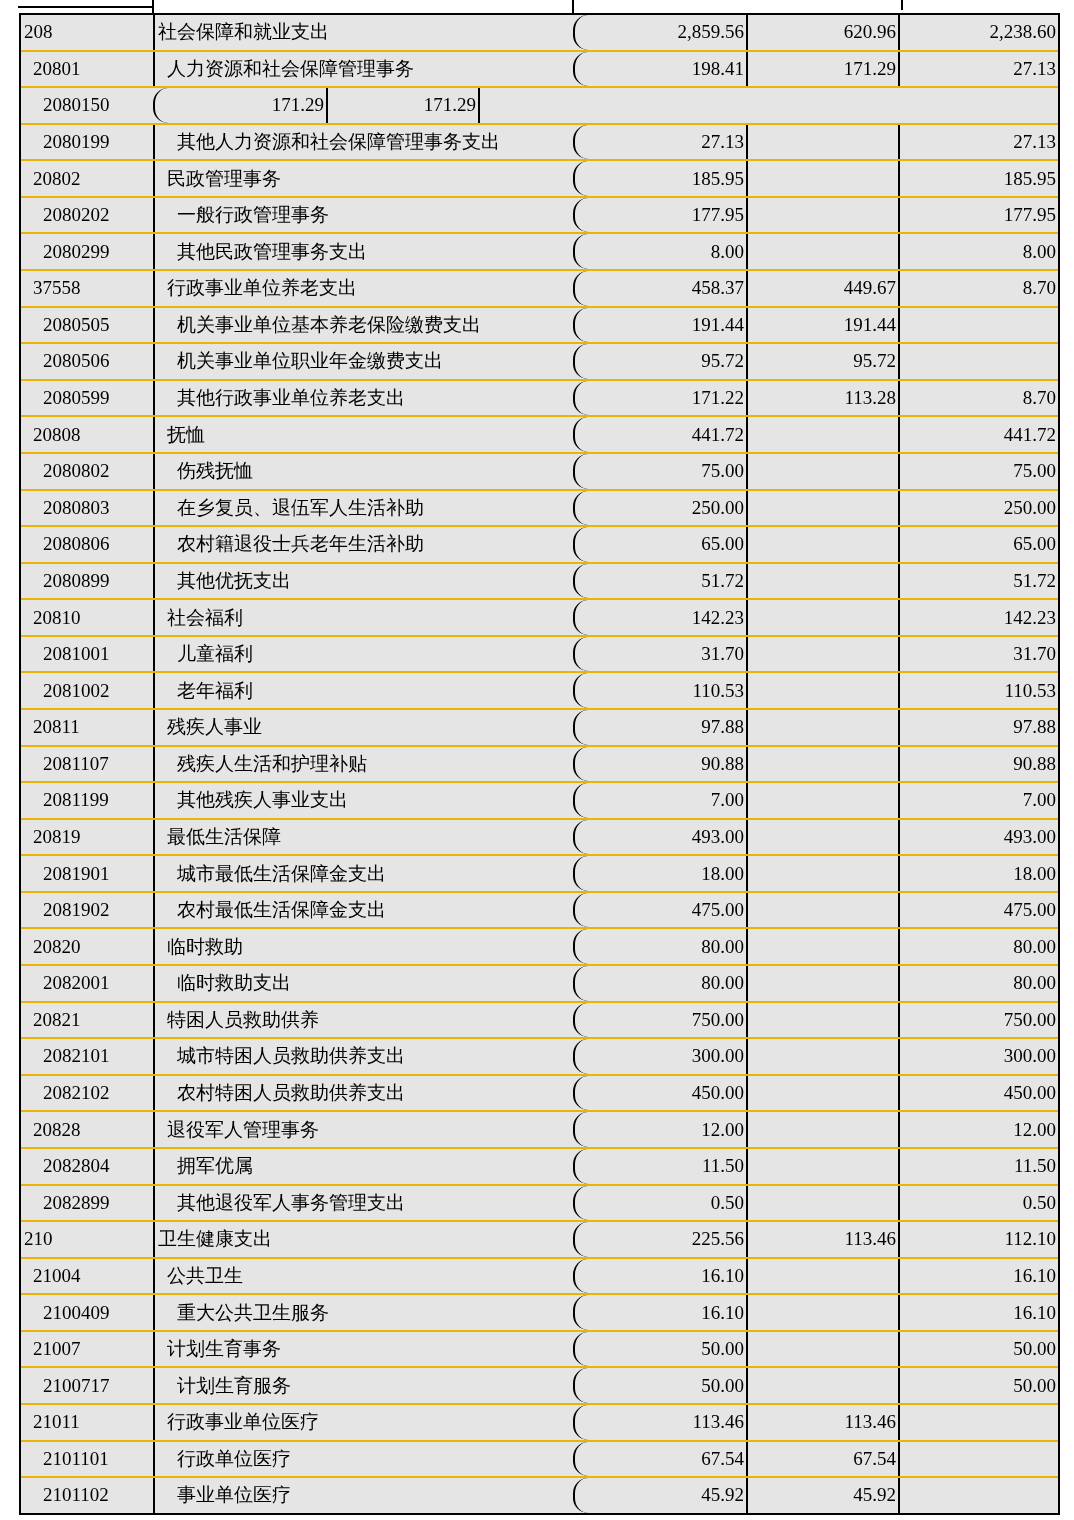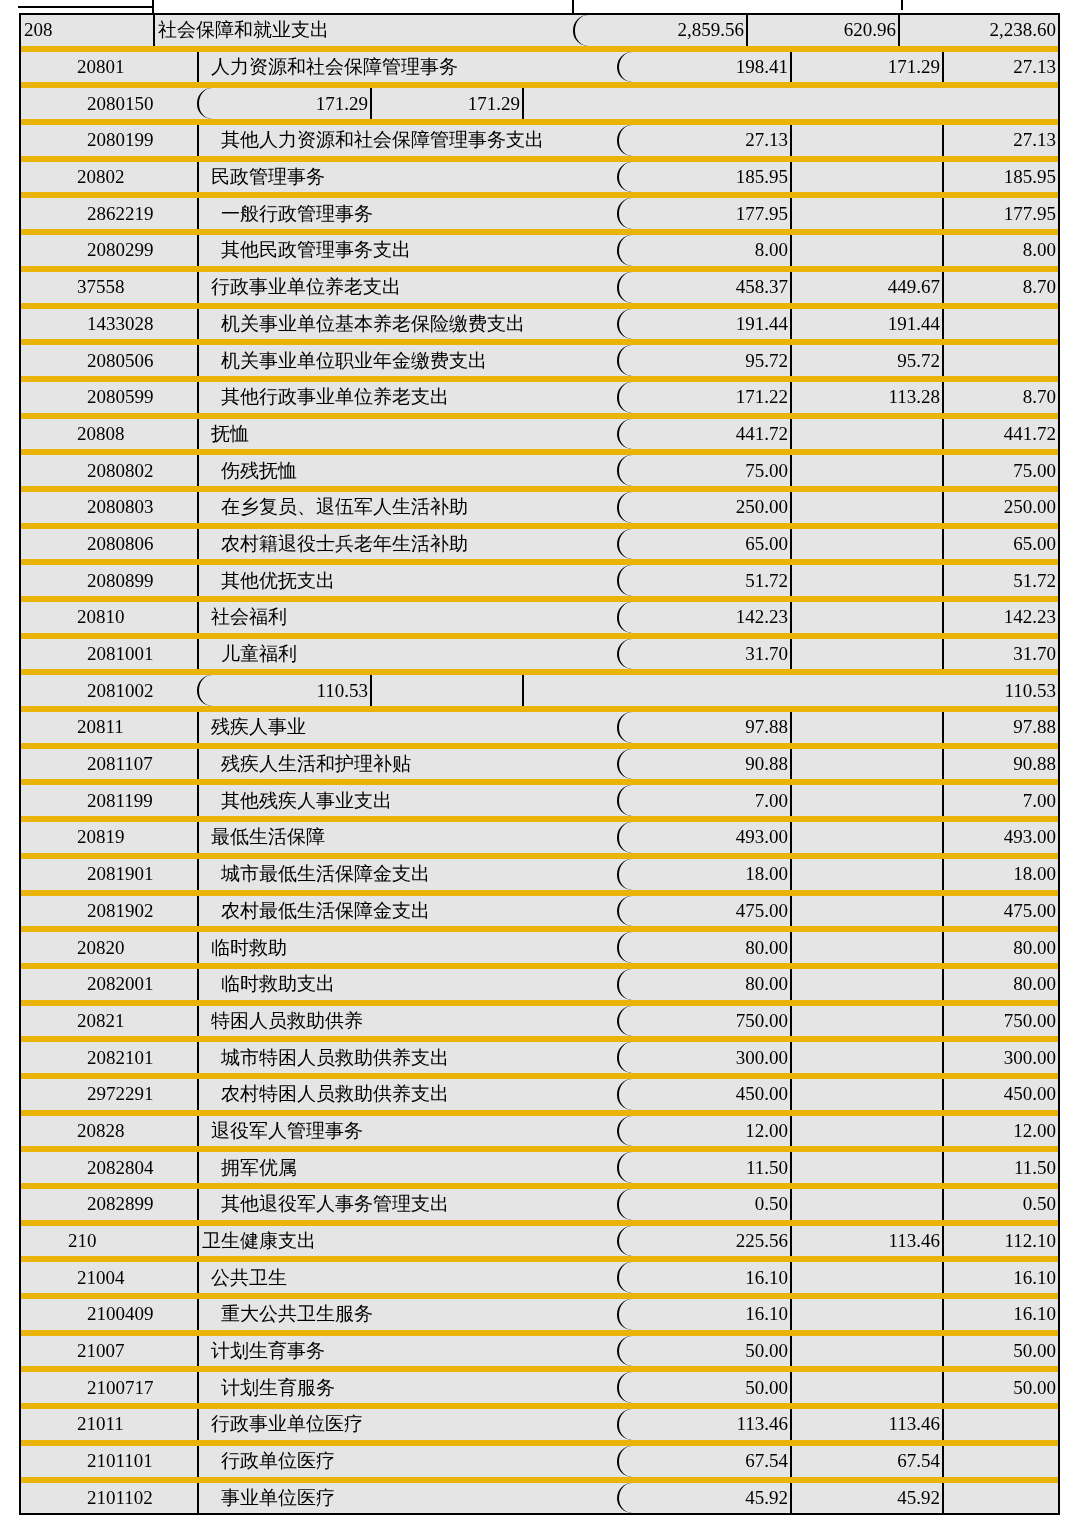--- a/index.html
+++ b/index.html
@@ -26,21 +26,21 @@
     border:2px solid #000;
     box-sizing:border-box;
     display:flex;flex-direction:column;
     background:#e5e5e5;
   }
   .row{
     display:flex;
     flex:1 1 0;
     min-height:0;
   }
-  .row:not(:first-child){border-top:6px solid #eab308;padding-left:44px;}
+  .row:not(:first-child){border-top:2px solid #eab308;}
   .cell{
     display:flex;align-items:center;
     box-sizing:border-box;
     overflow:hidden;white-space:nowrap;
     font-size:19px;
   }
   .c-code{width:132px;}
   .c-name{width:420px;border-left:2px solid #000;}
   .c-num{border-left:2px solid #000;justify-content:flex-end;padding-right:2px;}
   .c-n1{width:173px;border-radius:15px;}
@@ -94,21 +94,21 @@
 
   <div class="row">
     <div class="cell c-code lvl2">20802</div>
     <div class="cell c-name lvl2">民政管理事务</div>
     <div class="cell c-num c-n1">185.95</div>
     <div class="cell c-num c-n2"></div>
     <div class="cell c-num c-n3">185.95</div>
   </div>
 
   <div class="row">
-    <div class="cell c-code lvl3">2862219</div>
+    <div class="cell c-code lvl3">2080202</div>
     <div class="cell c-name lvl3">一般行政管理事务</div>
     <div class="cell c-num c-n1">177.95</div>
     <div class="cell c-num c-n2"></div>
     <div class="cell c-num c-n3">177.95</div>
   </div>
 
   <div class="row">
     <div class="cell c-code lvl3">2080299</div>
     <div class="cell c-name lvl3">其他民政管理事务支出</div>
     <div class="cell c-num c-n1">8.00</div>
@@ -118,21 +118,21 @@
 
   <div class="row">
     <div class="cell c-code lvl2">37558</div>
     <div class="cell c-name lvl2">行政事业单位养老支出</div>
     <div class="cell c-num c-n1">458.37</div>
     <div class="cell c-num c-n2">449.67</div>
     <div class="cell c-num c-n3">8.70</div>
   </div>
 
   <div class="row">
-    <div class="cell c-code lvl3">1433028</div>
+    <div class="cell c-code lvl3">2080505</div>
     <div class="cell c-name lvl3">机关事业单位基本养老保险缴费支出</div>
     <div class="cell c-num c-n1">191.44</div>
     <div class="cell c-num c-n2">191.44</div>
     <div class="cell c-num c-n3"></div>
   </div>
 
   <div class="row">
     <div class="cell c-code lvl3">2080506</div>
     <div class="cell c-name lvl3">机关事业单位职业年金缴费支出</div>
     <div class="cell c-num c-n1">95.72</div>
@@ -199,20 +199,21 @@
   <div class="row">
     <div class="cell c-code lvl3">2081001</div>
     <div class="cell c-name lvl3">儿童福利</div>
     <div class="cell c-num c-n1">31.70</div>
     <div class="cell c-num c-n2"></div>
     <div class="cell c-num c-n3">31.70</div>
   </div>
 
   <div class="row">
     <div class="cell c-code lvl3">2081002</div>
+    <div class="cell c-name lvl3">老年福利</div>
     <div class="cell c-num c-n1">110.53</div>
     <div class="cell c-num c-n2"></div>
     <div class="cell c-num c-n3">110.53</div>
   </div>
 
   <div class="row">
     <div class="cell c-code lvl2">20811</div>
     <div class="cell c-name lvl2">残疾人事业</div>
     <div class="cell c-num c-n1">97.88</div>
     <div class="cell c-num c-n2"></div>
@@ -285,21 +286,21 @@
 
   <div class="row">
     <div class="cell c-code lvl3">2082101</div>
     <div class="cell c-name lvl3">城市特困人员救助供养支出</div>
     <div class="cell c-num c-n1">300.00</div>
     <div class="cell c-num c-n2"></div>
     <div class="cell c-num c-n3">300.00</div>
   </div>
 
   <div class="row">
-    <div class="cell c-code lvl3">2972291</div>
+    <div class="cell c-code lvl3">2082102</div>
     <div class="cell c-name lvl3">农村特困人员救助供养支出</div>
     <div class="cell c-num c-n1">450.00</div>
     <div class="cell c-num c-n2"></div>
     <div class="cell c-num c-n3">450.00</div>
   </div>
 
   <div class="row">
     <div class="cell c-code lvl2">20828</div>
     <div class="cell c-name lvl2">退役军人管理事务</div>
     <div class="cell c-num c-n1">12.00</div>

